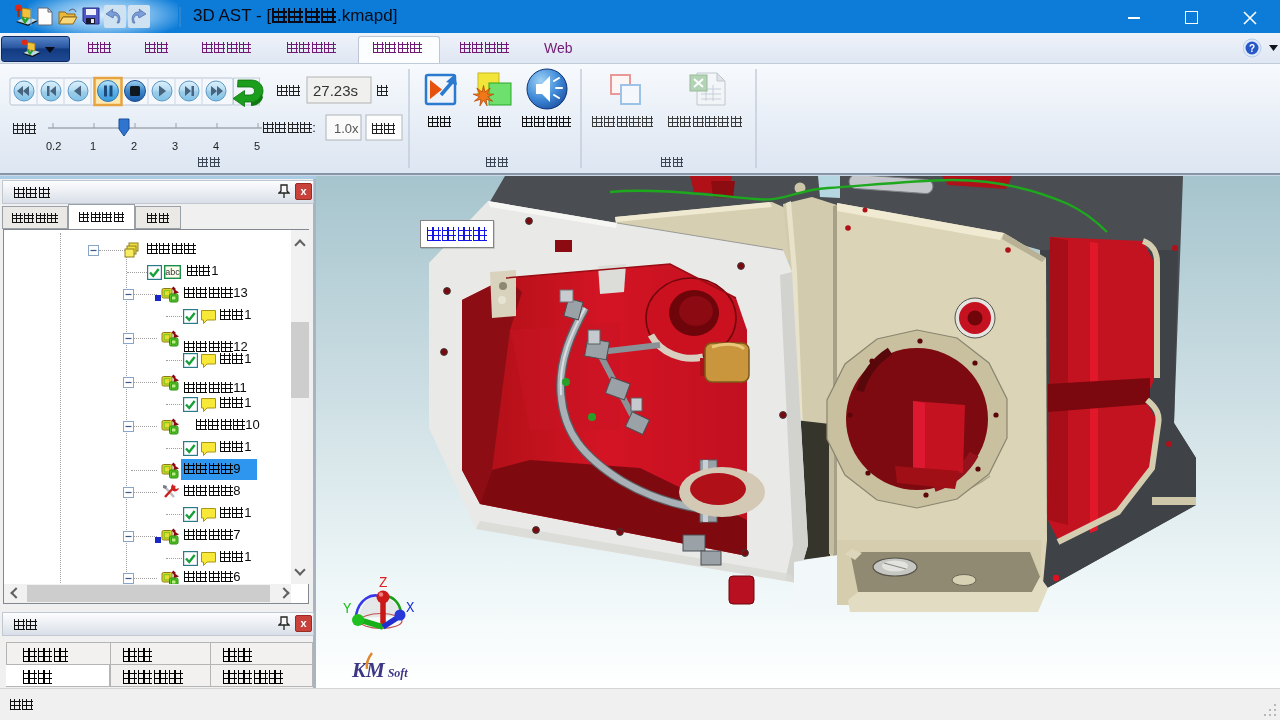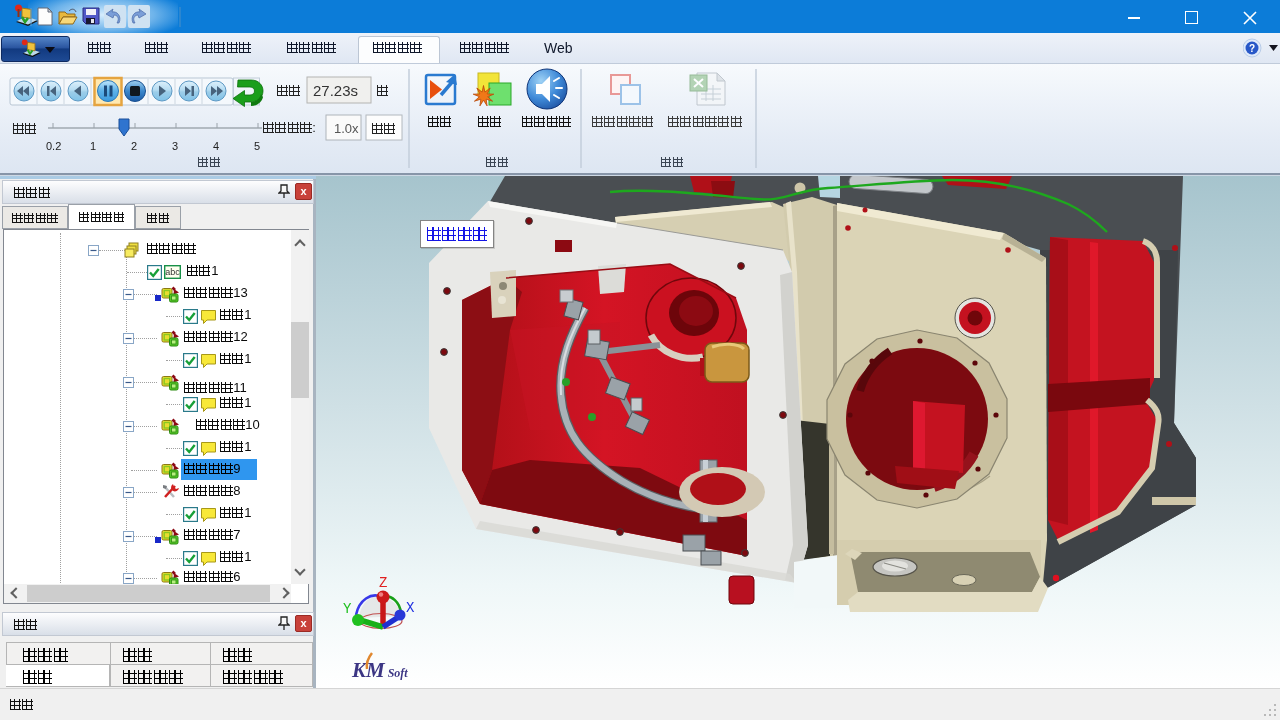--- a/index.html
+++ b/index.html
@@ -8,21 +8,21 @@
 background:repeating-linear-gradient(90deg,currentColor 0 .09em,transparent .09em .33em),
 repeating-linear-gradient(0deg,currentColor 0 .09em,transparent .09em .3em)}
 
 #title{left:0;top:0;width:1280px;height:33px;background:#0c7cd8}
 #qglow{left:28px;top:0;width:150px;height:33px;background:radial-gradient(ellipse 85px 26px at 50% 45%,rgba(225,243,255,.95),rgba(190,225,250,.55) 60%,rgba(190,225,250,0) 100%)}
 #titletext{left:193px;top:6px;font-size:17px;color:#0a0a14;white-space:nowrap}
 .winbtn{top:11px;width:13px;height:13px}
 
 #tabrow{left:0;top:33px;width:1280px;height:30px;background:linear-gradient(#eef2f9,#dfe7f3)}
 #appbtn{left:1px;top:36px;width:69px;height:26px;border-radius:3px;background:linear-gradient(#5585c8 0%,#2a55a0 45%,#123a80 50%,#1e4a94 100%);border:1px solid #0e2a60}
-.tab{top:40px;font-size:13px;color:#0f172a;white-space:nowrap}
+.tab{top:40px;font-size:13px;color:#701a75;white-space:nowrap}
 #activetab{left:358px;top:36px;width:82px;height:27px;background:#fcfdfe;border:1px solid #bcc6d4;border-bottom:none;border-radius:3px 3px 0 0}
 
 #ribbon{left:0;top:63px;width:1280px;height:110px;background:linear-gradient(#f7fafd,#e4ebf5 70%,#dde6f2)}
 #ribbonline{left:0;top:63px;width:1280px;height:1px;background:#c0cbda}
 #ribbot1{left:0;top:173px;width:1280px;height:2px;background:#8795a8}
 #ribbot2{left:0;top:175px;width:1280px;height:1px;background:#cdd8e4}
 .griplabel{font-size:12px;color:#3c4654;text-align:center;white-space:nowrap}
 
 #lpanel{left:0;top:176px;width:316px;height:512px;background:#f0f0f0;border-right:3px solid #a8b4c0}
 .phead{left:2px;width:312px;height:24px;background:linear-gradient(#fdfdfe,#d9dfe8);border:1px solid #c2c8d2;font-size:13px;color:#111;line-height:23px;padding-left:10px}
@@ -30,20 +30,21 @@
 .wtab{font-size:12px;font-weight:bold;color:#111;border:1px solid #9aa0a8;background:#ebe9e5;text-align:center}
 #tree{left:3px;top:229px;width:306px;height:375px;background:#fff;border:1px solid #828790}
 .trow{position:absolute;height:22px;font-size:13px;color:#0a0a0a;white-space:nowrap}
 
 #status{left:0;top:688px;width:1280px;height:32px;background:#f0f0f0;border-top:1px solid #d5d5d5;font-size:13px;color:#111}
 .chev{width:8px;height:8px;border-left:2px solid #606060;border-bottom:2px solid #606060}
 </style></head><body>
 <div id="page">
 <div class="ab" id="title"></div>
 <div class="ab" id="qglow"></div>
+<div class="ab" id="titletext">3D AST - [<span class="z"></span><span class="z"></span><span class="z"></span><span class="z"></span>.kmapd]</div>
 
 <div class="ab" style="left:1128px;top:17px;width:12px;height:2px;background:#fff"></div>
 <div class="ab winbtn" style="left:1185px;border:1.5px solid #fff"></div>
 <svg class="ab" style="left:1243px;top:11px" width="14" height="14">
       <path d="M1,1 L13,13 M13,1 L1,13" stroke="#fff" stroke-width="1.6"></path>
     </svg>
 
 <svg class="ab" style="left:0;top:0" width="260" height="33" viewBox="0 0 260 33">
 <g transform="translate(14,4)">
         <path d="M2,18 l12,4 10,-5 -12,-4 z" fill="#1a1a1a"></path>
@@ -333,21 +334,21 @@
       <use href="#tag"></use>
     </svg>
 <div class="ab trow" style="left:219px;top:307px"><span class="z"></span><span class="z"></span>1</div>
 <div class="ab" style="left:131px;top:338px;width:26px;border-top:1px dotted #a0a0a0"></div>
 <svg class="ab" style="left:123px;top:333px" width="11" height="11">
       <use href="#exp"></use>
     </svg>
 <svg class="ab" style="left:161px;top:329px" width="19" height="18">
       <use href="#act"></use>
     </svg>
-<div class="ab trow" style="left:183px;top:329px"><span class="z"></span><span class="z"></span><span class="z"></span><span class="z"></span>12</div>
+<div class="ab trow" style="left:183px;top:339px"><span class="z"></span><span class="z"></span><span class="z"></span><span class="z"></span>12</div>
 <div class="ab" style="left:166px;top:360px;width:16px;border-top:1px dotted #a0a0a0"></div>
 <svg class="ab" style="left:183px;top:353px" width="15" height="15">
       <use href="#chk"></use>
     </svg>
 <svg class="ab" style="left:200px;top:353px" width="17" height="15">
       <use href="#tag"></use>
     </svg>
 <div class="ab trow" style="left:219px;top:351px"><span class="z"></span><span class="z"></span>1</div>
 <div class="ab" style="left:131px;top:382px;width:26px;border-top:1px dotted #a0a0a0"></div>
 <svg class="ab" style="left:123px;top:377px" width="11" height="11">

